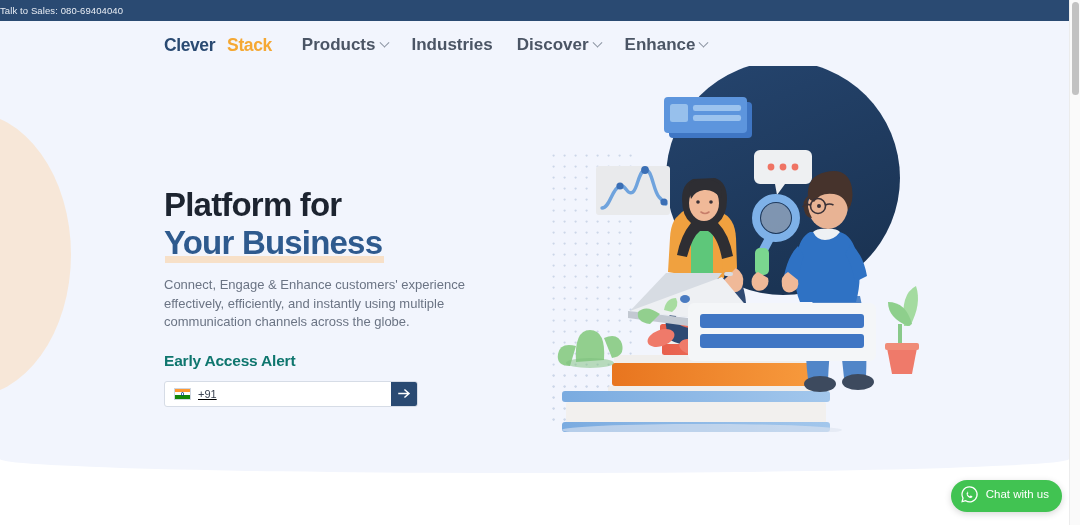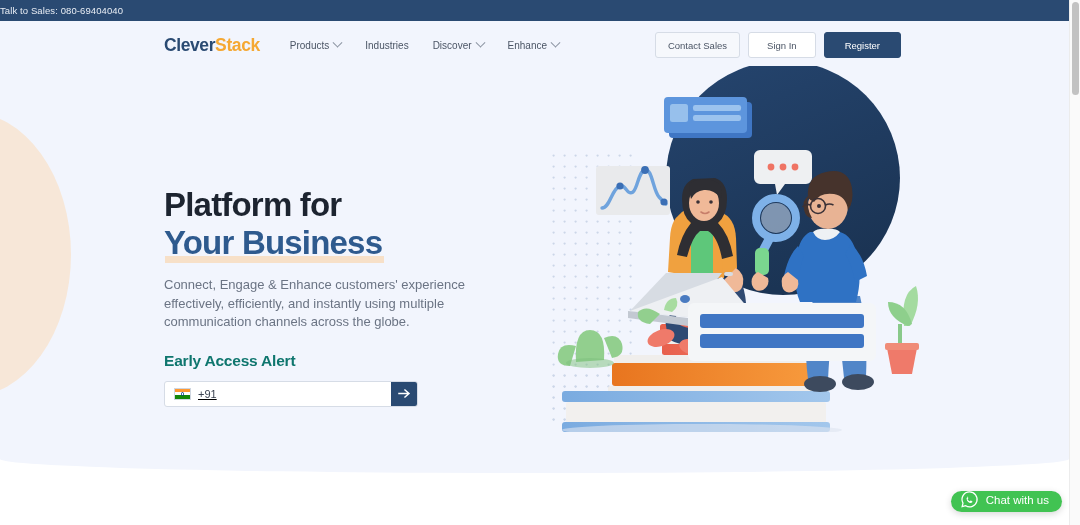--- a/index.html
+++ b/index.html
@@ -58,33 +58,34 @@
     z-index: 25;
   }
   .logo {
     margin-left: 164px;
     font-size: 17.5px;
     font-weight: 700;
     letter-spacing: -.4px;
     white-space: nowrap;
   }
   .logo .c1 { color: #2a4a72; }
-  .logo .c2 { color: #f5a833; }
+  .logo .c2 { color: #f5a833; margin-left: 12px; }
 
   .nav-links {
     display: flex; align-items: center;
     margin-left: 30px;
     gap: 24px;
   }
   .nav-link {
     display: flex; align-items: center; gap: 5px;
-    font-size: 10px;
+    font-size: 17px;
     color: #4b5565;
     cursor: pointer;
     white-space: nowrap;
+    font-weight: bold;
   }
   .chev {
     display: inline-block;
     width: 7px; height: 7px;
     border-right: 1.2px solid #8a93a0;
     border-bottom: 1.2px solid #8a93a0;
     transform: rotate(45deg) translate(-2px,-2px);
   }
 
   .nav-actions {
@@ -219,21 +220,21 @@
     position: absolute;
     left: 552px; top: 66px;
     width: 372px; height: 366px;
     z-index: 8;
   }
 
   
   .chat-widget {
     position: absolute;
     right: 18px; bottom: 13px;
-    height: 21px;
+    height: 32px;
     padding: 0 13px 4px 9px;
     background: #41c352;
     border-radius: 18px;
     display: flex; align-items: center; gap: 7px;
     box-shadow: 0 2px 7px rgba(0,0,0,.16);
     cursor: pointer;
     z-index: 40;
   }
   .chat-label {
     color: #ffffff;
@@ -286,25 +287,20 @@
       <div class="nav-link">
         <span>Discover</span>
         <span class="chev"></span>
       </div>
       <div class="nav-link">
         <span>Enhance</span>
         <span class="chev"></span>
       </div>
     </div>
 
-    <div class="nav-actions">
-      <div class="btn btn-outline">Contact Sales</div>
-      <div class="btn btn-signin">Sign In</div>
-      <div class="btn btn-primary">Register</div>
-    </div>
   </div>
 
   <div class="hero-copy">
     <h1 class="headline">
       <br>
       <span>Platform for </span><span class="hl-accent">Your Business</span>
     </h1>
     <p class="subcopy">Connect, Engage &amp; Enhance customers' experience effectively, efficiently, and instantly using multiple communication channels across the globe.</p>
     <div class="cta-label">Early Access Alert</div>
 

